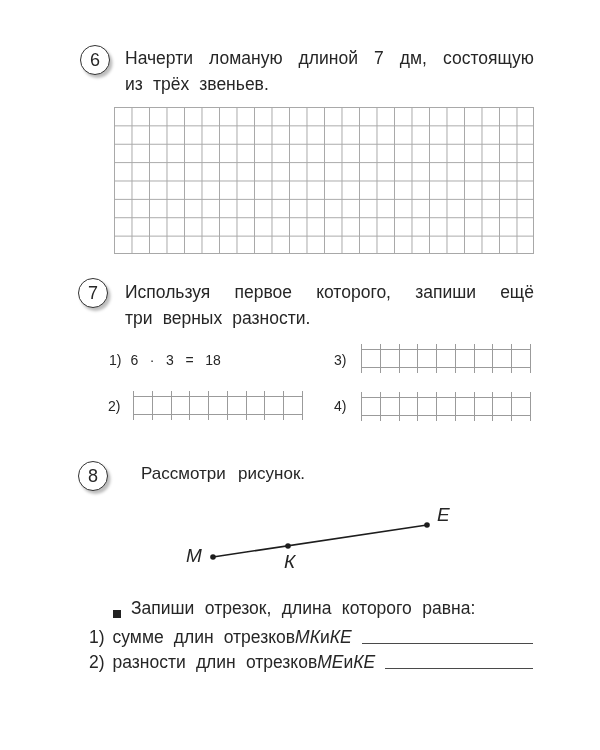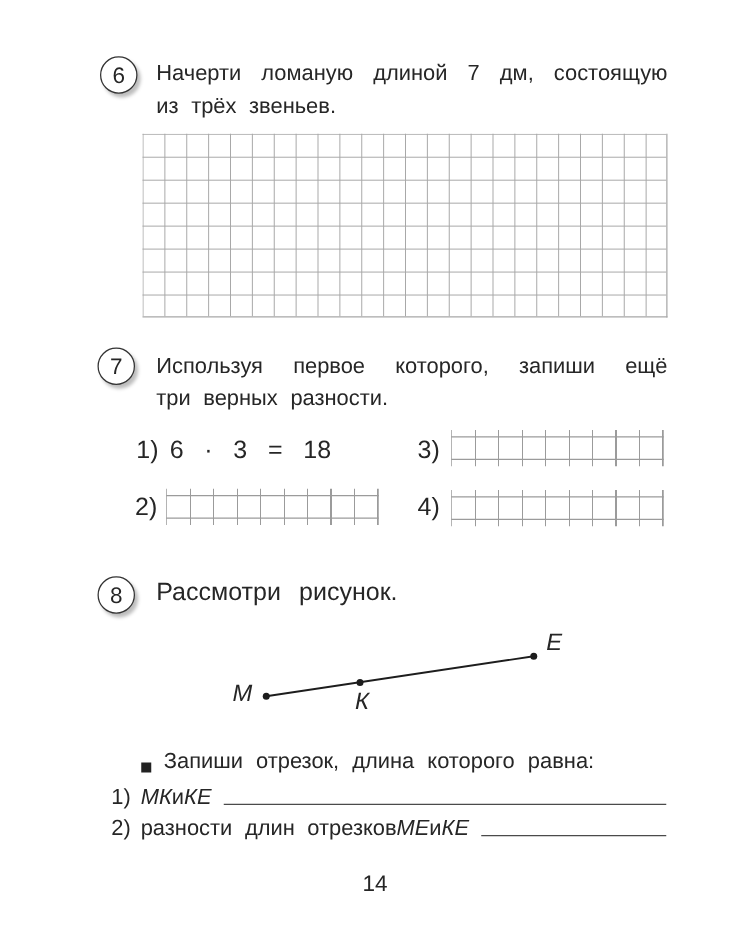--- a/index.html
+++ b/index.html
@@ -12,33 +12,33 @@
   .tasknum {
     position:absolute; width:30px; height:30px; box-sizing:border-box;
     border:1.6px solid #333333; border-radius:50%; background:#ffffff;
     box-shadow:2.5px 3px 3px #bdbdbd;
     display:flex; align-items:center; justify-content:center;
     font-size:18px; line-height:1;
   }
   
   .para { position:absolute; font-size:17.5px; line-height:26px; word-spacing:0.30em; }
   .para .jl { text-align:justify; text-align-last:justify; }
-  .title-line { position:absolute; font-size:20px; line-height:22px; word-spacing:0.45em; }
+  .title-line { position:absolute; font-size:17px; line-height:22px; word-spacing:0.45em;margin-left:16px; }
   
   .grid6 {
     position:absolute; left:114px; top:107px; width:420px; height:147px;
     box-sizing:border-box;
     background-image:
       linear-gradient(to right, #a8a8a8 1px, transparent 1px),
       linear-gradient(to bottom, #a8a8a8 1px, transparent 1px);
     background-size:17.5px 18.375px;
     border-right:1px solid #a8a8a8; border-bottom:1px solid #a8a8a8;
   }
   
-  .item { position:absolute; font-size:20px; line-height:22px; white-space:nowrap; }
+  .item { position:absolute; font-size:14px; line-height:22px; white-space:nowrap; }
   .ilabel { margin-right:9px; }
   .eq { word-spacing:0.55em; }
   
   .strip {
     position:absolute; width:170px; height:29px;
     background-image:
       linear-gradient(#9b9b9b,#9b9b9b),
       linear-gradient(#9b9b9b,#9b9b9b),
       repeating-linear-gradient(to right, #9b9b9b 0 1px, transparent 1px 18.77px);
     background-size:100% 1px, 100% 1px, 100% 100%;
@@ -114,30 +114,30 @@
   <div class="ptlabel" style="left:284px; top:552px;">К</div>
   <div class="ptlabel" style="left:437px; top:505px;">Е</div>
 
   <div class="bullet-row">
     <span class="bullet-sq"></span>
     <span>Запиши отрезок, длина которого равна:</span>
   </div>
 
   <div class="blank-row" style="top:626px;">
     <span class="ilabel">1)</span>
+    <span>сумме длин отрезков</span>
     <i>МК</i>
     <span>и</span>
     <i>КЕ</i>
     <span class="fill"></span>
   </div>
 
   <div class="blank-row" style="top:651px;">
     <span class="ilabel">2)</span>
     <span>разности длин отрезков</span>
     <i>МЕ</i>
     <span>и</span>
     <i>КЕ</i>
     <span class="fill"></span>
   </div>
 
-  <div class="pagenum">14</div>
 
 </div>
 
 </body></html>

